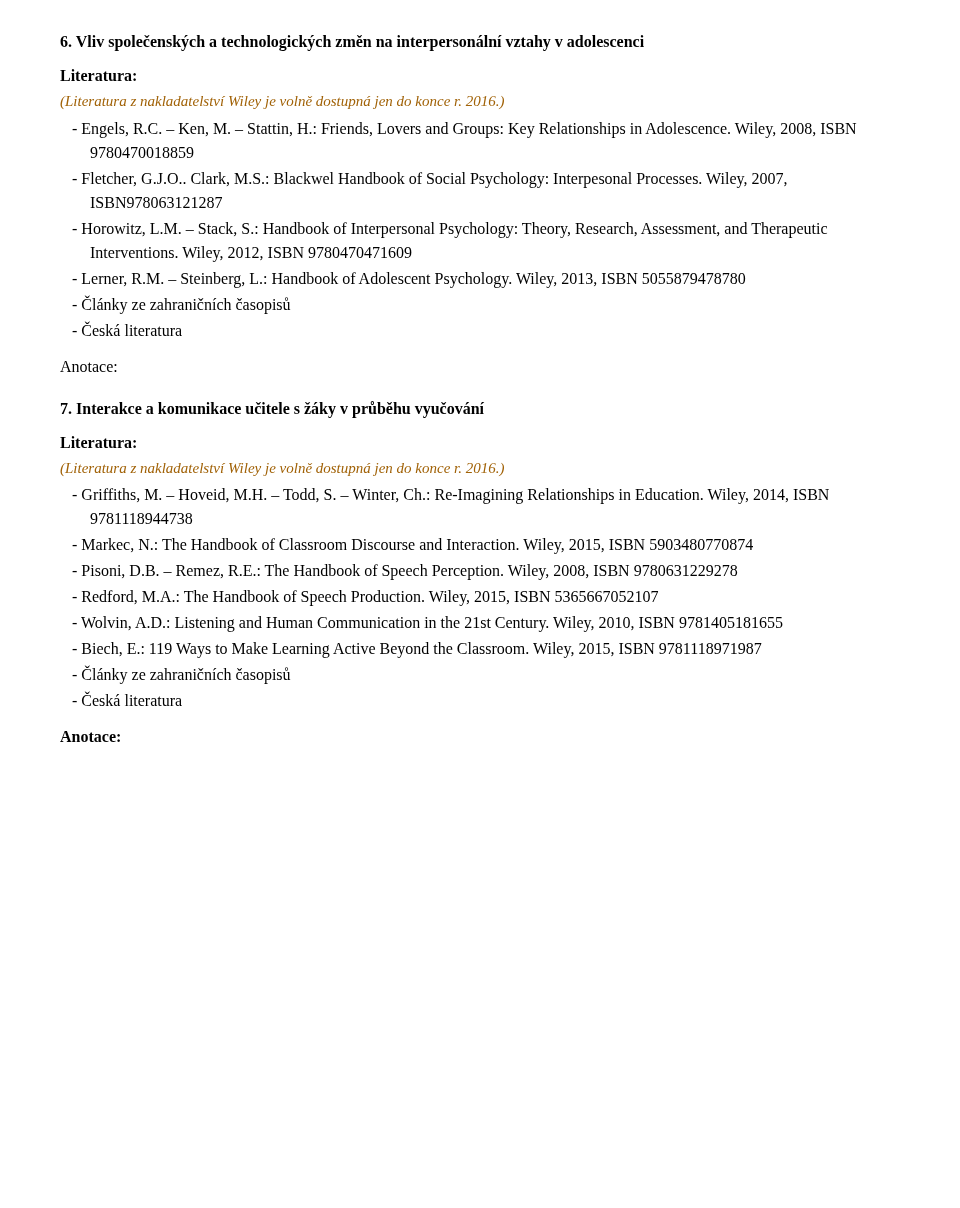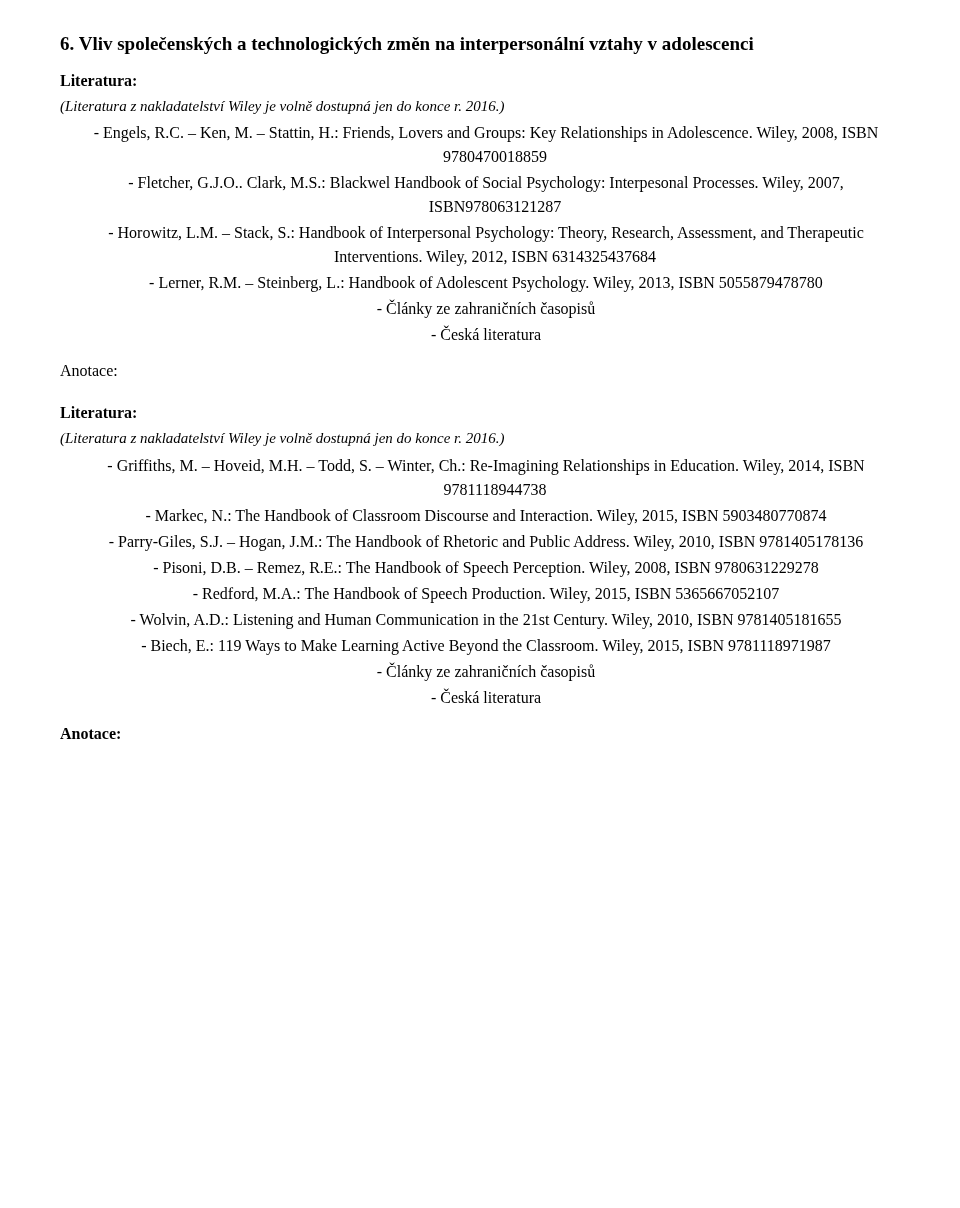--- a/index.html
+++ b/index.html
@@ -12,38 +12,37 @@
       font-family: "Times New Roman", Times, serif;
       font-size: 16px;
       color: #000000;
       width: 960px;
       min-height: 1208px;
       padding: 30px 60px 40px 60px;
       line-height: 1.5;
     }
     .section-heading {
       font-weight: bold;
-      font-size: 19px;
+      font-size: 16px;
       margin-bottom: 10px;
     }
     .literatura-label {
       margin-top: 8px;
       margin-bottom: 2px;
       font-weight: bold;
     }
     .wiley-italic {
       font-style: italic;
       font-size: 15px;
-      color: #000000;
+      color: #a16207;
     }
     .bullet-list {
       list-style: none;
       padding-left: 0;
       margin-top: 4px;
-      text-align: center;
     }
     .bullet-list li {
       padding-left: 30px;
       text-indent: -18px;
       margin-bottom: 2px;
     }
     .bullet-list li::before {
       content: "- ";
     }
     .anotace {
@@ -68,44 +67,47 @@
     <div class="literatura-label">
       <span>Literatura:</span>
     </div>
     <div class="wiley-italic">
       <span>(Literatura z nakladatelství Wiley je volně dostupná jen do konce r. 2016.)</span>
     </div>
 
     <ul class="bullet-list">
       <li>Engels, R.C. – Ken, M. – Stattin, H.: Friends, Lovers and Groups: Key Relationships in Adolescence. Wiley, 2008, ISBN 9780470018859</li>
       <li>Fletcher, G.J.O.. Clark, M.S.: Blackwel Handbook of Social Psychology: Interpesonal Processes. Wiley, 2007, ISBN978063121287</li>
-      <li>Horowitz, L.M. – Stack, S.: Handbook of Interpersonal Psychology: Theory, Research, Assessment, and Therapeutic Interventions. Wiley, 2012, ISBN 6314325437684</li>
+      <li>Horowitz, L.M. – Stack, S.: Handbook of Interpersonal Psychology: Theory, Research, Assessment, and Therapeutic Interventions. Wiley, 2012, ISBN 9780470471609</li>
       <li>Lerner, R.M. – Steinberg, L.: Handbook of Adolescent Psychology. Wiley, 2013, ISBN 5055879478780</li>
       <li>Články ze zahraničních časopisů</li>
       <li>Česká literatura</li>
     </ul>
 
     <div class="anotace">
       <span>Anotace:</span>
     </div>
   </div>
 
   <div class="section-7">
+    <div class="section-heading">
+      <span>7.</span>
+      <span>Interakce a komunikace učitele s žáky v průběhu vyučování</span>
+    </div>
 
     <div class="literatura-label">
       <span>Literatura:</span>
     </div>
     <div class="wiley-italic">
       <span>(Literatura z nakladatelství Wiley je volně dostupná jen do konce r. 2016.)</span>
     </div>
 
     <ul class="bullet-list">
       <li>Griffiths, M. – Hoveid, M.H. – Todd, S. – Winter, Ch.: Re-Imagining Relationships in Education. Wiley, 2014, ISBN 9781118944738</li>
       <li>Markec, N.: The Handbook of Classroom Discourse and Interaction. Wiley, 2015, ISBN 5903480770874</li>
-      <li>Parry-Giles, S.J. – Hogan, J.M.: The Handbook of Rhetoric and Public Address. Wiley, 2010, ISBN 9781405178136</li>
       <li>Pisoni, D.B. – Remez, R.E.: The Handbook of Speech Perception. Wiley, 2008, ISBN 9780631229278</li>
       <li>Redford, M.A.: The Handbook of Speech Production. Wiley, 2015, ISBN 5365667052107</li>
       <li>Wolvin, A.D.: Listening and Human Communication in the 21st Century. Wiley, 2010, ISBN 9781405181655</li>
       <li>Biech, E.: 119 Ways to Make Learning Active Beyond the Classroom. Wiley, 2015, ISBN 9781118971987</li>
       <li>Články ze zahraničních časopisů</li>
       <li>Česká literatura</li>
     </ul>
 
     <div class="anotace">
       <strong>Anotace:</strong>

